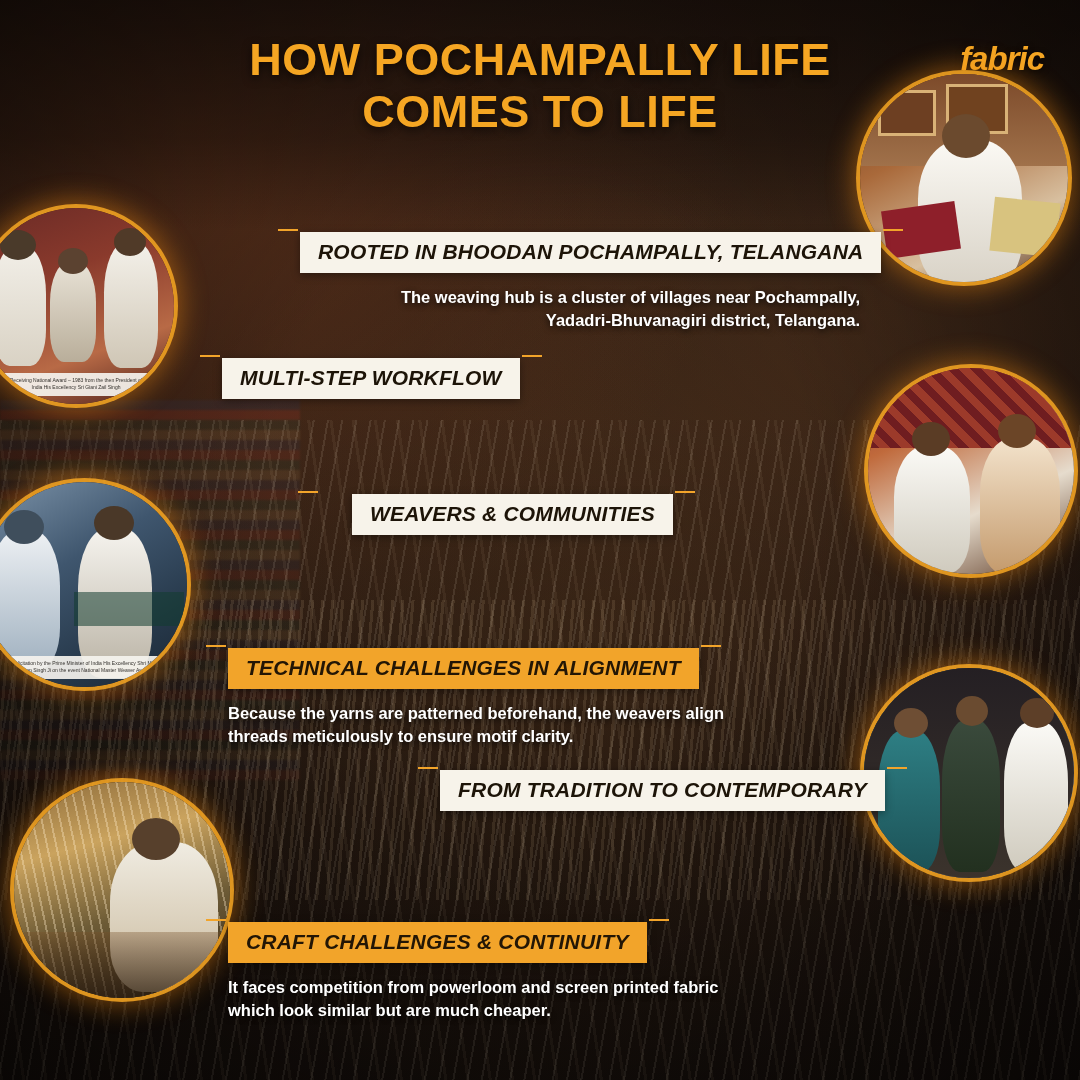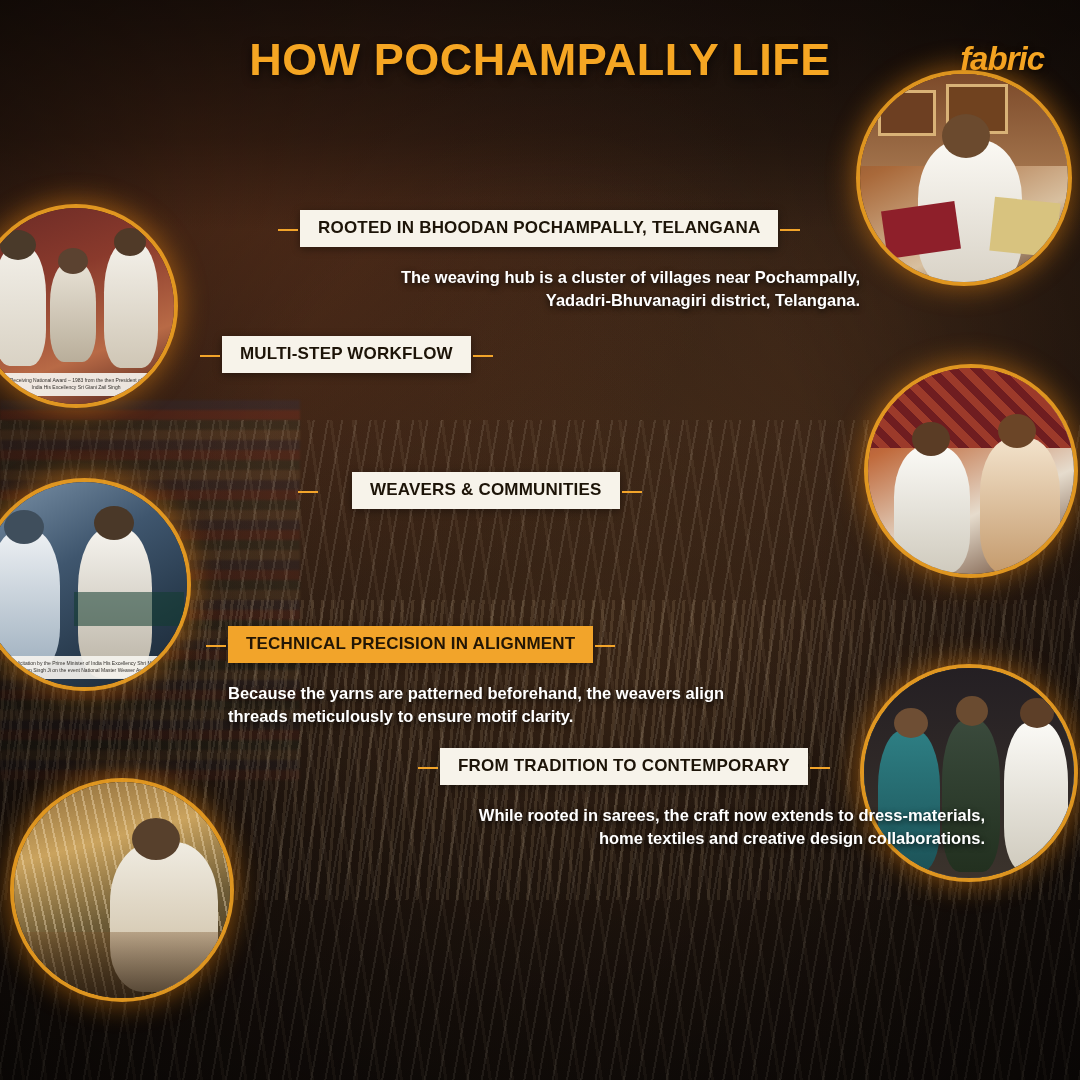--- a/index.html
+++ b/index.html
@@ -125,30 +125,32 @@
 
   .fig { position: absolute; border-radius: 40% 40% 30% 30%; }
 
   
   .row { position: absolute; }
 
   .pill {
     display: inline-block;
     padding: 8px 18px 9px 18px;
     font-weight: bold;
-    font-size: 17px;
+    font-style: italic;
+    font-size: 21px;
     letter-spacing: 0.2px;
     color: #1d1408;
     background: #F7F3EA;
     white-space: nowrap;
     box-shadow: 0 2px 8px rgba(0,0,0,0.4);
+    margin-top: 22px;
   }
   .pill.amber { background: #F2A42A; color: #231605; }
   .body {
-    margin-top: 19px;
+    margin-top: 13px;
     color: #FFFFFF;
     font-size: 16.5px;
     font-weight: bold;
     line-height: 1.42;
     text-shadow: 0 2px 6px rgba(0,0,0,0.8);
     max-width: 640px;
   }
   .right { text-align: right; }
   .tick {
     position: absolute;
@@ -177,20 +179,21 @@
 
   <div class="bg"></div>
   <div class="bg-fabric-left"></div>
   <div class="bg-loom"></div>
   <div class="bg-threads"></div>
   <div class="bg-dark-top"></div>
   <div class="bg-vign"></div>
 
   <div class="title">
     <span>HOW POCHAMPALLY LIFE</span>
+    <span class="l2">COMES TO LIFE</span>
   </div>
 
   <div class="logo">
     <span>fabric</span>
   </div>
 
   <div class="photo p1">
     <div class="inner">
       <div class="fig" style="left:16px;top:38px;width:52px;height:120px;background:linear-gradient(180deg,#f2efe8 0%,#d9d2c4 100%);"></div>
       <div class="fig" style="left:22px;top:22px;width:36px;height:30px;border-radius:50%;background:#4a3a2a;"></div>
@@ -280,32 +283,37 @@
   <div class="row" id="row3">
     <div style="position:relative;display:inline-block;padding-left:32px;">
       <span class="pill">WEAVERS &amp; COMMUNITIES</span>
       <span class="tick tick-l"></span>
       <span class="tick tick-r"></span>
     </div>
   </div>
 
   <div class="row" id="row4">
     <div style="position:relative;display:inline-block;">
-      <span class="pill amber">TECHNICAL PRECISION IN ALIGNMENT</span>
+      <span class="pill amber">TECHNICAL CHALLENGES IN ALIGNMENT</span>
       <span class="tick tick-l"></span>
       <span class="tick tick-r"></span>
     </div>
     <div class="body">Because the yarns are patterned beforehand, the weavers align threads meticulously to ensure motif clarity.</div>
   </div>
 
   <div class="row" id="row5">
     <div style="position:relative;display:inline-block;">
       <span class="pill">FROM TRADITION TO CONTEMPORARY</span>
       <span class="tick tick-l"></span>
       <span class="tick tick-r"></span>
     </div>
-    <div class="body right">While rooted in sarees, the craft now extends to dress-materials, home textiles and creative design collaborations.</div>
   </div>
 
   <div class="row" id="row6">
+    <div style="position:relative;display:inline-block;">
+      <span class="pill amber">CRAFT CHALLENGES &amp; CONTINUITY</span>
+      <span class="tick tick-l"></span>
+      <span class="tick tick-r"></span>
+    </div>
+    <div class="body">It faces competition from powerloom and screen printed fabric which look similar but are much cheaper.</div>
   </div>
 
 </div>
 
 </body></html>

